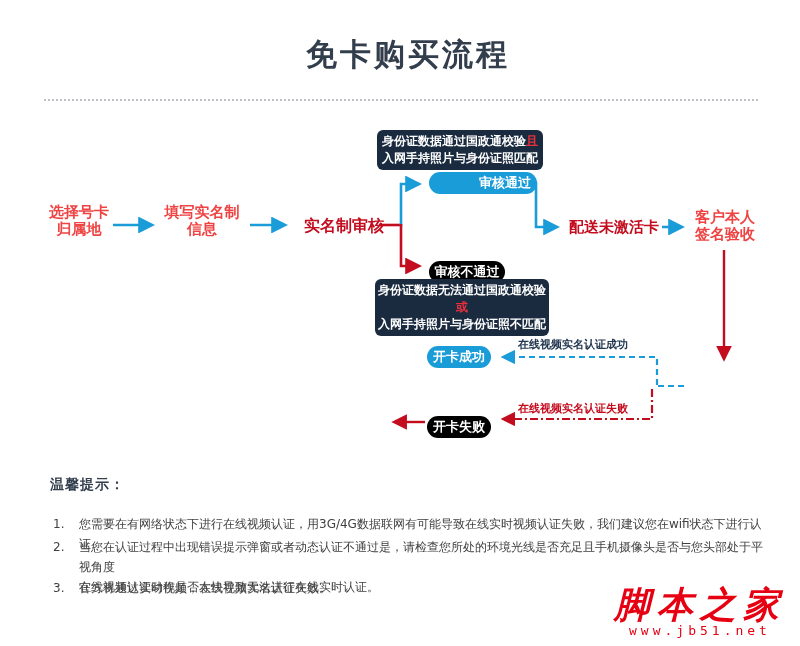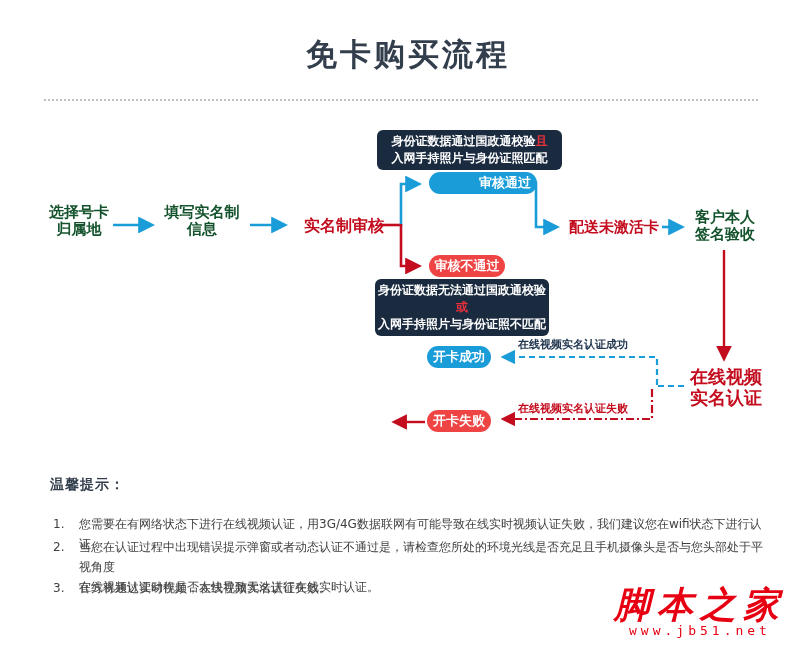--- a/index.html
+++ b/index.html
@@ -4,26 +4,26 @@
 <style>
   html,body{margin:0;padding:0;background:#ffffff;}
   body{font-family:"DejaVu Sans","Liberation Sans",sans-serif;}
   .page{position:relative;width:800px;height:646px;background:#fff;overflow:hidden;}
   .title{position:absolute;top:34px;left:0;width:100%;text-align:center;
          font-size:31px;font-weight:bold;color:#333e4d;letter-spacing:3px;padding-left:8px;}
   .dotted{position:absolute;top:99px;left:44px;width:714px;height:0;
           border-top:2px dotted #bcc0c4;}
   .node{position:absolute;font-weight:bold;text-align:center;white-space:pre-line;
         line-height:17px;font-size:15px;}
-  .blue{color:#14532d;}
+  .blue{color:#ef4444;}
   .redtxt{color:#c30d1e;}
   .navytxt{color:#223750;}
   .pill{position:absolute;height:22px;border-radius:12px;background:#1a9cd8;color:#fff;
         font-weight:bold;font-size:13px;line-height:22px;text-align:center;}
-  .pill.redbg{background:#ef4444;}
+  .pill.redbg{background:#000000;margin-top:6px;}
   .darkbox{position:absolute;background:#1a2b3f;border-radius:6px;color:#fff;
            font-weight:bold;font-size:12px;text-align:center;line-height:17px;
            padding:3px 0;}
   .accent{color:#e8303c;}
   .small-label{position:absolute;font-size:11px;font-weight:bold;white-space:nowrap;}
   .flow-svg{position:absolute;left:0;top:0;}
   .tips-heading{position:absolute;left:50px;top:476px;font-size:14px;font-weight:bold;
                 color:#333e4d;letter-spacing:1px;}
   .tip-row{position:absolute;left:53px;width:720px;display:flex;font-size:12px;
            color:#404040;line-height:20px;}
@@ -69,41 +69,39 @@
   </svg>
 
   <div class="node blue" style="left:36px;top:204px;width:86px;">选择号卡
 归属地</div>
 
   <div class="node blue" style="left:156px;top:204px;width:92px;">填写实名制
 信息</div>
 
   <div class="node redtxt" style="left:299px;top:217px;width:90px;font-size:16px;">实名制审核</div>
 
-  <div class="darkbox" style="left:377px;top:130px;width:185px;">
+  <div class="darkbox" style="left:377px;top:130px;width:166px;">
     <div><span>身份证数据通过国政通校验</span><span class="accent">且</span></div>
     <div>入网手持照片与身份证照匹配</div>
   </div>
 
   <div class="pill" style="left:429px;top:172px;width:64px;padding-left:44px;">审核通过</div>
 
   <div class="pill redbg" style="left:429px;top:255px;width:76px;">审核不通过</div>
 
   <div class="darkbox" style="left:375px;top:279px;width:174px;">
     <div><span>身份证数据无法通过国政通校验</span><span class="accent">或</span></div>
     <div>入网手持照片与身份证照不匹配</div>
   </div>
 
   <div class="node redtxt" style="left:564px;top:219px;width:100px;">配送未激活卡</div>
 
   <div class="node blue" style="left:688px;top:209px;width:74px;">客户本人
 签名验收</div>
 
-  <div class="node redtxt" style="left:684px;top:366px;width:84px;font-size:18px;line-height:21px;">在线视频
-实名认证</div>
 
   <div class="pill" style="left:427px;top:346px;width:64px;">开卡成功</div>
 
   <div class="pill redbg" style="left:427px;top:410px;width:64px;">开卡失败</div>
 
   <div class="small-label navytxt" style="left:518px;top:337px;">在线视频实名认证成功</div>
 
   <div class="small-label redtxt" style="left:518px;top:401px;">在线视频实名认证失败</div>
 
 

